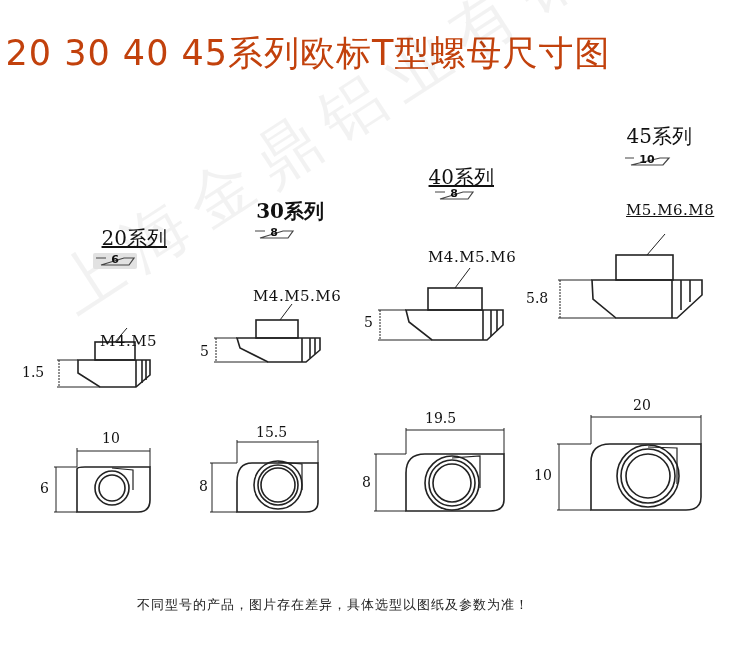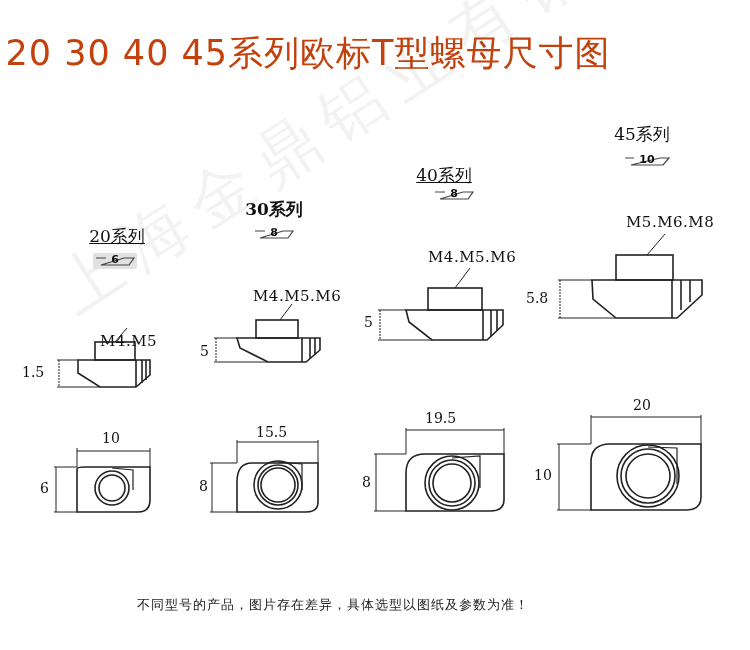--- a/index.html
+++ b/index.html
@@ -1,21 +1,21 @@
 <!DOCTYPE html>
 <html><head>
 <meta charset="utf-8">
 <style>
   html, body { margin: 0; padding: 0; background: #ffffff; }
   body { width: 750px; height: 650px; position: relative; overflow: hidden;
          font-family: "DejaVu Serif", "Liberation Serif", serif; color: #111; }
   .abs { position: absolute; }
   .title { left: 0; width: 616px; top: 30px; text-align: center; font-family: "DejaVu Sans", sans-serif;
            font-size: 35px; letter-spacing: 1px; color: #c2410c; }
-  .series-label { font-size: 17px; text-align: center; width: 100px; }
+  .series-label { font-size: 20px; text-align: right; width: 100px; }
   .badge { height: 16px; background: #e2e2e2; border-radius: 2px; }
   .badge svg { display: block; }
   .spec { font-size: 15px; letter-spacing: 0.5px; }
   .dim { font-size: 14px; }
   .footer { left: 0; width: 666px; top: 596px; text-align: center; font-size: 13px; color: #222; letter-spacing: 1px;
             font-family: "DejaVu Serif", serif; }
   .watermark { left: 40px; top: 260px; width: 700px; font-size: 64px; color: rgba(0,0,0,0.05);
                transform: rotate(-33deg); transform-origin: 0 0; white-space: nowrap; letter-spacing: 14px;
                font-family: "DejaVu Sans", sans-serif; pointer-events: none; }
   svg.drawing { position: absolute; left: 0; top: 0; }
@@ -171,18 +171,18 @@
 <div class="abs dim" style="left:425px; top:410px;">19.5</div>
 <div class="abs dim" style="left:362px; top:474px;">8</div>
 
 <div class="abs series-label" style="left:592px; top:123px;">45系列</div>
 <div class="abs badge" style="left:622px; top:153px; width:50px; background:transparent;">
   <svg width="50" height="16" viewBox="0 0 50 16">
     <path d="M3 5 L12 5 M38 5 L47 5 L41 12 L9 12 Z" fill="none" stroke="#444" stroke-width="1.2"></path>
   </svg>
   <span class="abs" style="left:0; top:0; width:50px; text-align:center; font:bold 11px 'DejaVu Sans',sans-serif; line-height:14px;">10</span>
 </div>
-<div class="abs spec" style="left:626px; top:213px;">M5.M6.M8</div>
+<div class="abs spec" style="left:626px; top:201px;text-decoration:underline;">M5.M6.M8</div>
 <div class="abs dim" style="left:526px; top:290px;">5.8</div>
 <div class="abs dim" style="left:633px; top:397px;">20</div>
 <div class="abs dim" style="left:534px; top:467px;">10</div>
 
 <div class="abs footer">不同型号的产品，图片存在差异，具体选型以图纸及参数为准！</div>
 
 </body></html>

